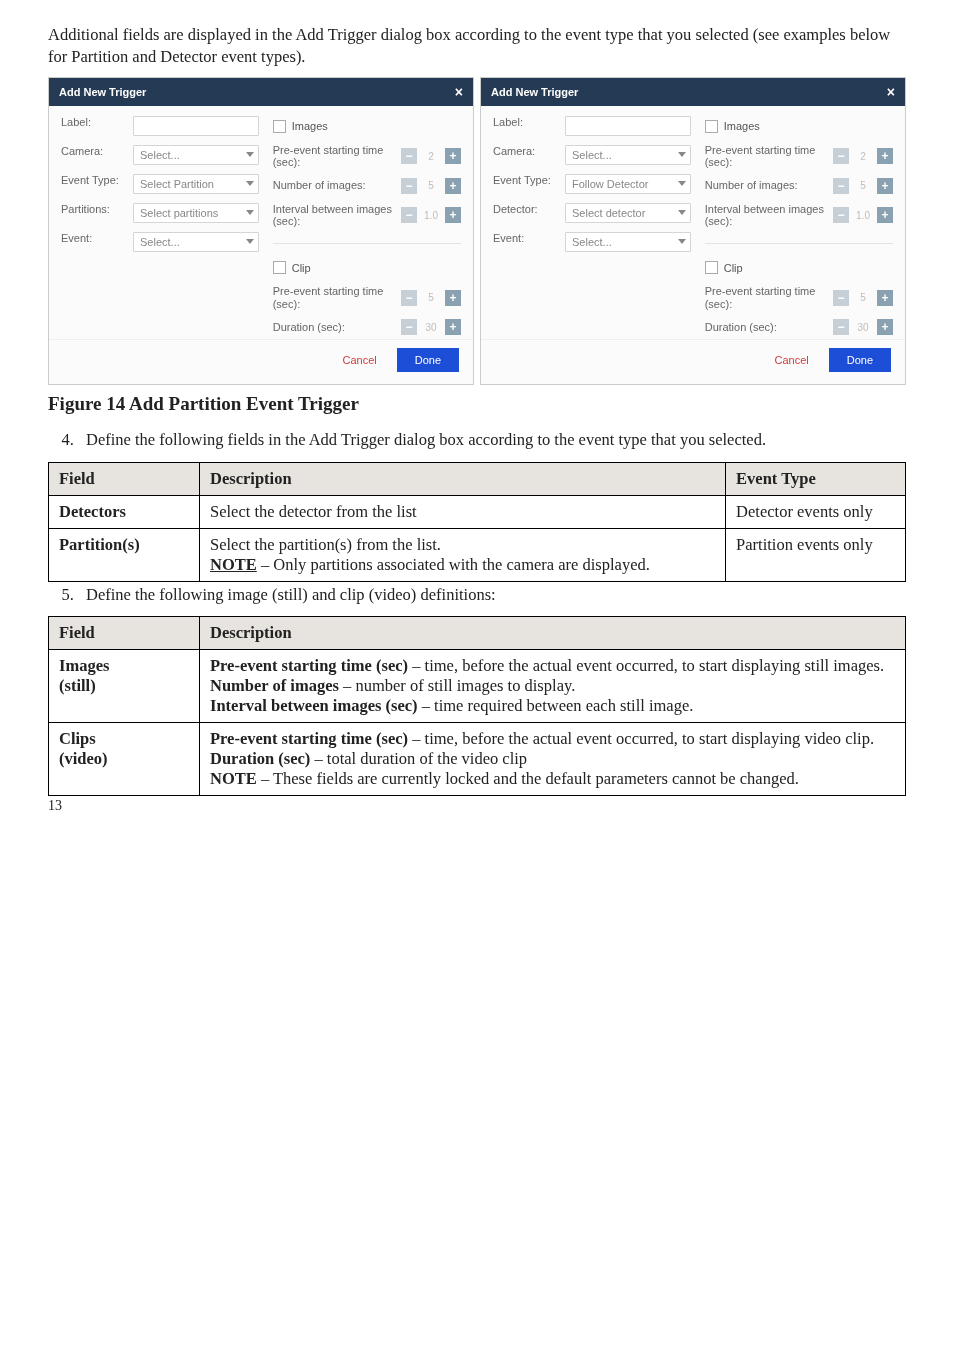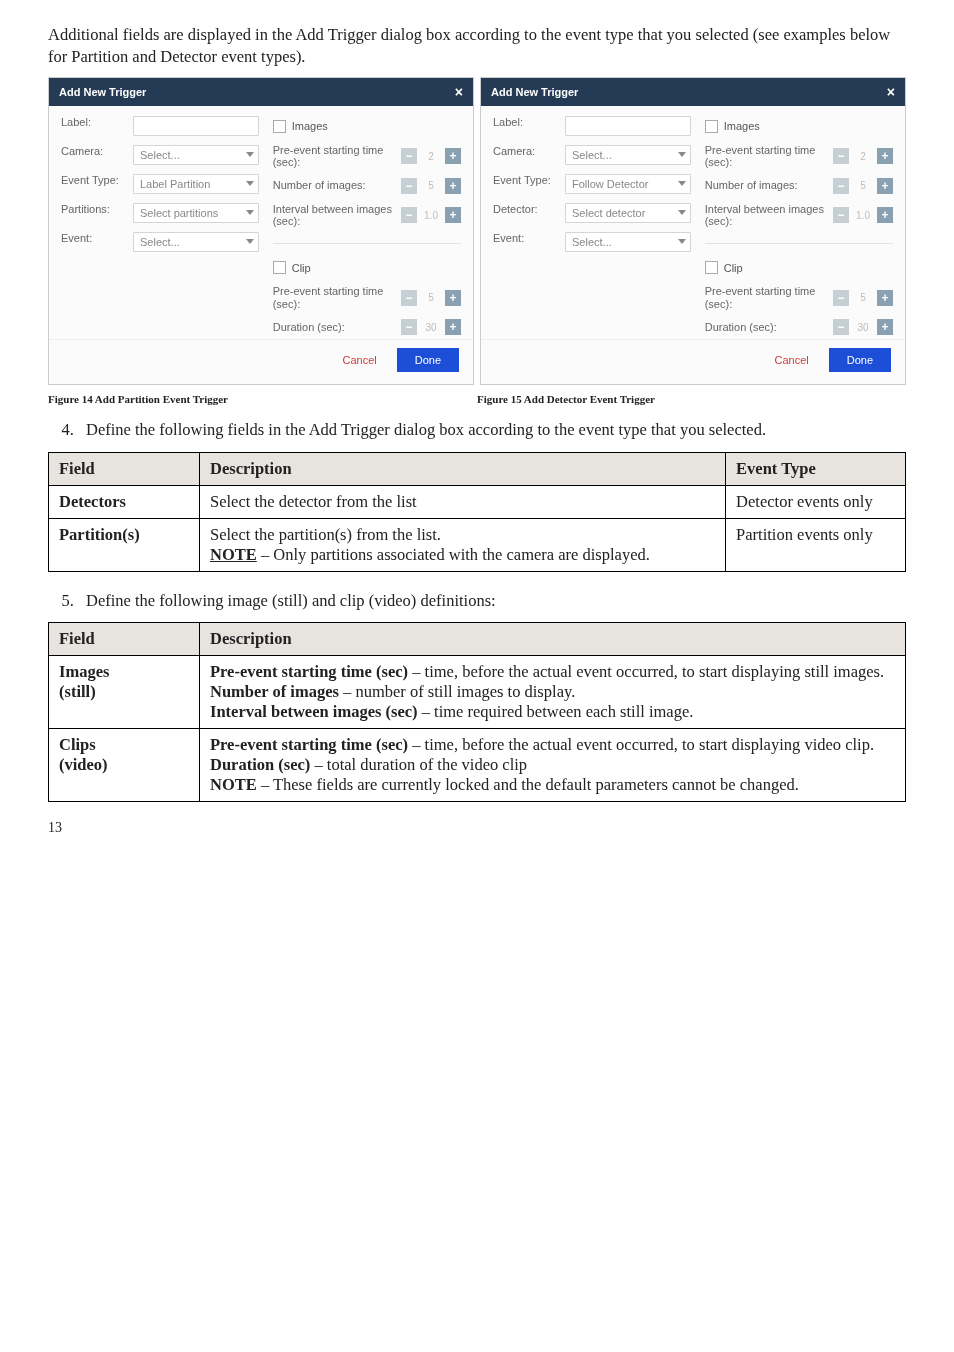--- a/index.html
+++ b/index.html
@@ -68,30 +68,30 @@
   .sq-btn { width:16px; height:16px; background:#8aa1b2; color:#fff; display:flex; align-items:center; justify-content:center; font-weight:bold; font-size:12px; }
   .sq-btn.disabled { background:#c6cfd5; }
   .stp-val { width:22px; text-align:center; color:#bdbdbd; font-size:10px; }
 
   .hr { border-top:1px solid #e4e4e4; margin:6px 0; }
 
   .dialog-footer { display:flex; justify-content:flex-end; gap:10px; padding:8px 14px 12px; border-top:1px solid #eee; }
   .btn-cancel { color:#d13a3a; background:none; border:none; font-size:11px; padding:6px 10px; }
   .btn-done { background:#1d4ed8; color:#fff; border:none; font-size:11px; padding:6px 18px; }
 
-  .fig-caps { display:flex; margin:8px 0 14px; font-family:"Times New Roman", Times, serif; font-weight:bold; font-size:11px; }
+  .fig-caps { display:flex; margin:8px 0 14px; font-family:"Times New Roman", Times, serif; font-weight:bold; font-size:19px; }
   .fig-caps > div { flex:1; }
 
   ol.numbered { padding-left: 30px; margin: 0 0 10px 0; }
   ol.numbered li { padding-left: 8px; line-height:1.35; margin-bottom:10px; }
 
   table.def-table {
     border-collapse: collapse;
     width: 100%;
-    margin-bottom: 18px;
+    margin-bottom: 2px;
   }
   table.def-table th, table.def-table td {
     border: 1px solid #000;
     padding: 6px 10px;
     vertical-align: top;
     text-align: left;
   }
   table.def-table th {
     background: #e7e3de;
     font-weight: bold;
@@ -125,21 +125,21 @@
         <div class="form-row">
           <span class="lbl">Camera:</span>
           <div class="select-box">
               <span>Select...</span>
               <span class="caret-down"></span>
             </div>
         </div>
         <div class="form-row">
           <span class="lbl">Event Type:</span>
           <div class="select-box">
-              <span>Label Partition</span>
+              <span>Select Partition</span>
               <span class="caret-down"></span>
             </div>
         </div>
         <div class="form-row">
           <span class="lbl">Partitions:</span>
           <div class="select-box">
               <span>Select partitions</span>
               <span class="caret-down"></span>
             </div>
         </div>
@@ -305,21 +305,20 @@
     </div>
     <div class="dialog-footer">
       <button class="btn-cancel">Cancel</button>
       <button class="btn-done">Done</button>
     </div>
   </div>
 </div>
 
 <div class="fig-caps">
   <div>Figure 14 Add Partition Event Trigger</div>
-  <div>Figure 15 Add Detector Event Trigger</div>
 </div>
 
 <ol class="numbered" start="4">
   <li>Define the following fields in the Add Trigger dialog box according to the event type that you selected.</li>
 </ol>
 
 <table class="def-table">
   <tbody>
       <tr>
     <th>Field</th>

